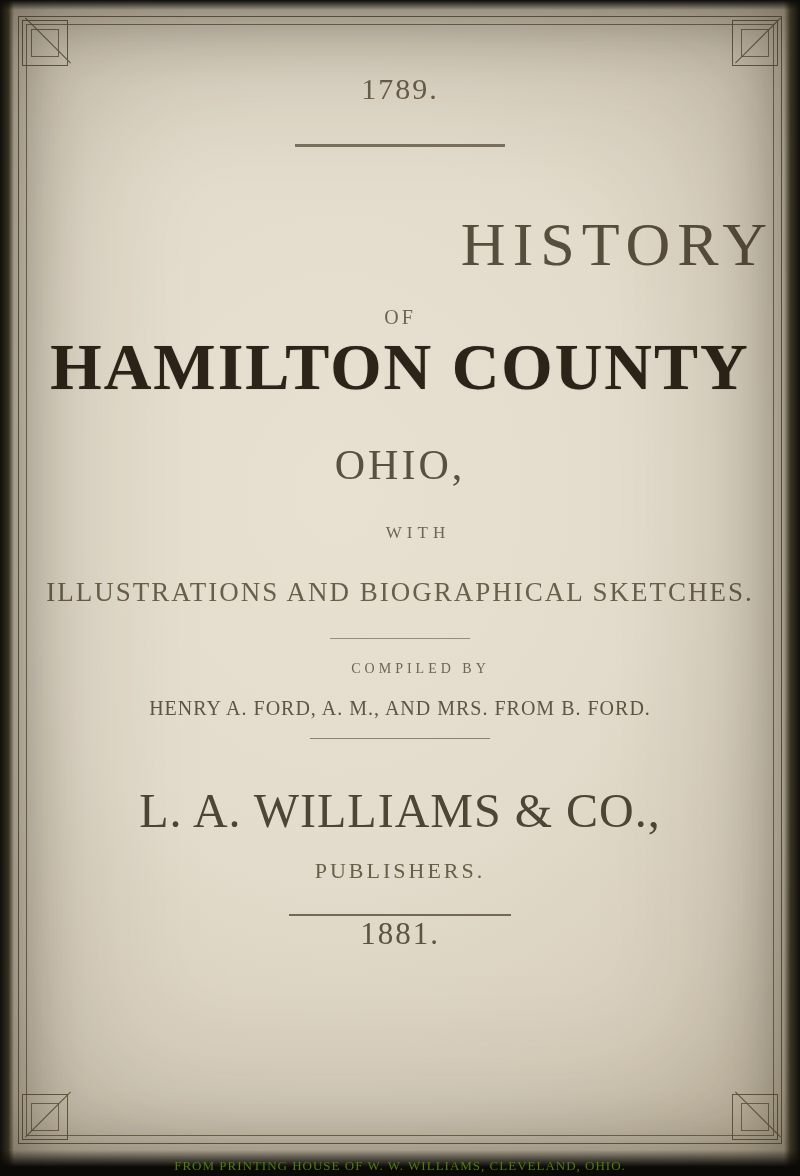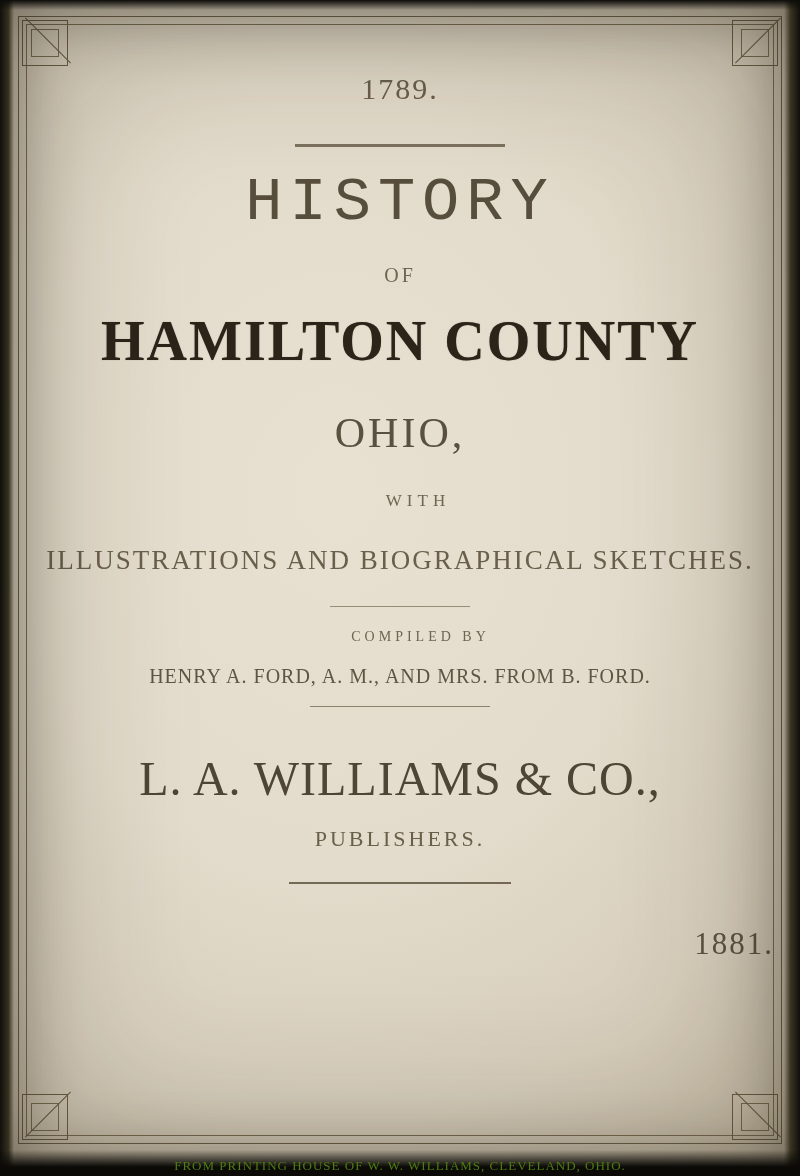--- a/index.html
+++ b/index.html
@@ -112,36 +112,36 @@
   .rule-taper {
     width: 210px;
     margin-top: 38px;
     border-top: 3px solid #6a5f4b;
   }
   .rule-thin   { width: 140px; border-top: 1px solid #8a7f69; }
   .rule-medium { width: 180px; border-top: 1px solid #7d725c; }
   .rule-long   { width: 222px; border-top: 2px solid #60553f; }
 
   .title-main {
-    margin-top: 20px;
+    margin-top: 62px;
     font-size: 62px;
     letter-spacing: 7px;
     color: #584e3e;
-    font-family: Liberation Mono, monospace;
+    font-family: Liberation Serif, serif;
     font-weight: normal;
+    text-align: right;
   }
   .word-of {
     margin-top: 26px;
     font-size: 20px;
     letter-spacing: 3px;
     color: #6e6452;
   }
   .title-county {
-    margin-top: 22px;
-    font-size: 56px;
+    font-size: 66px;
     letter-spacing: 2px;
     color: #2c2418;
     font-weight: bold;
     font-family: "Liberation Serif", serif;
     text-shadow: 0 0 1px rgba(40,32,20,0.4);
   }
   .state {
     margin-top: 36px;
     font-size: 42px;
     letter-spacing: 3px;
@@ -181,25 +181,23 @@
     letter-spacing: 1px;
     color: #4f4536;
   }
   .publisher-label {
     margin-top: 20px;
     font-size: 22px;
     letter-spacing: 3px;
     color: #6a6049;
   }
   .date-bottom {
-    margin-top: 42px;
     font-size: 31px;
     letter-spacing: 2px;
     color: #5d5342;
-    text-align: right;
   }
 
   .imprint {
     position: absolute;
     left: 0; right: 0;
     bottom: 2px;
     text-align: center;
     font-size: 13px;
     letter-spacing: 1px;
     color: #4d7c0f;

